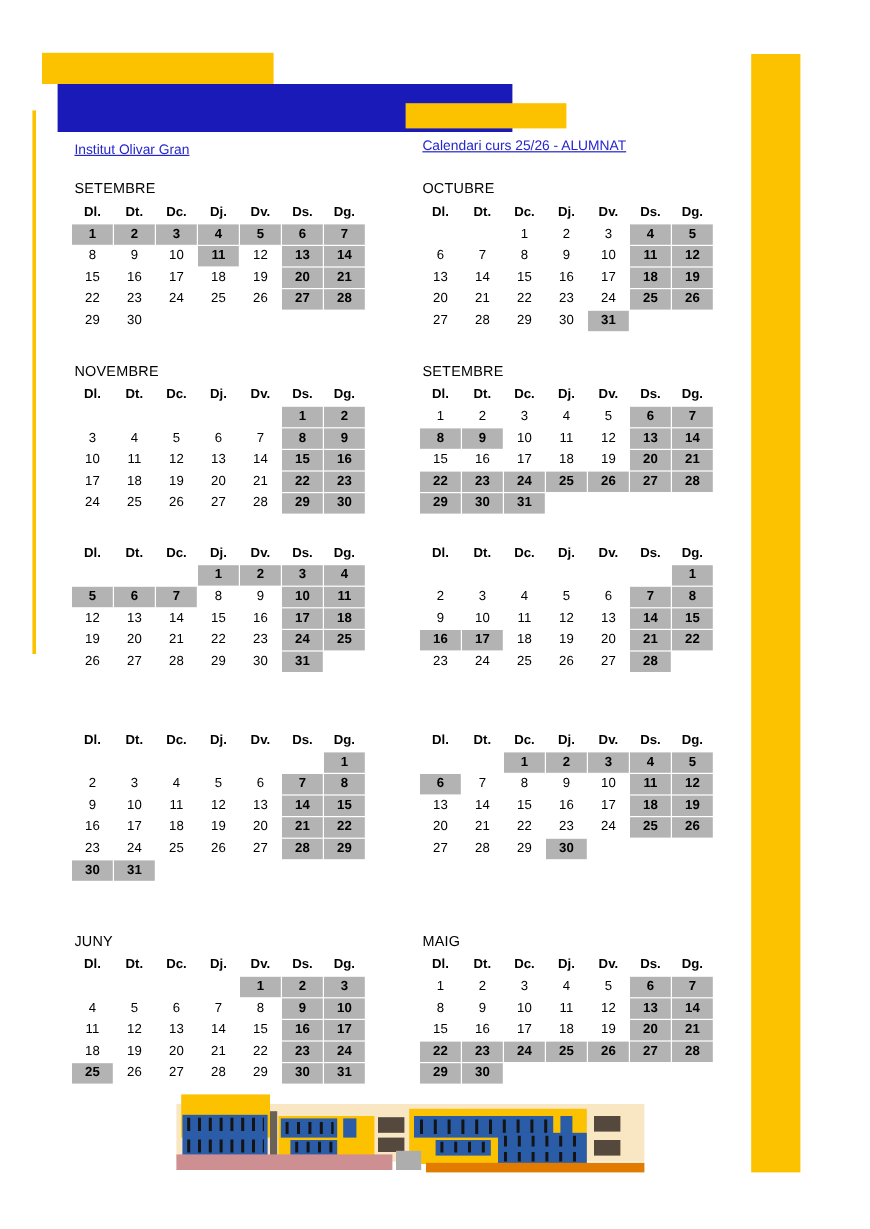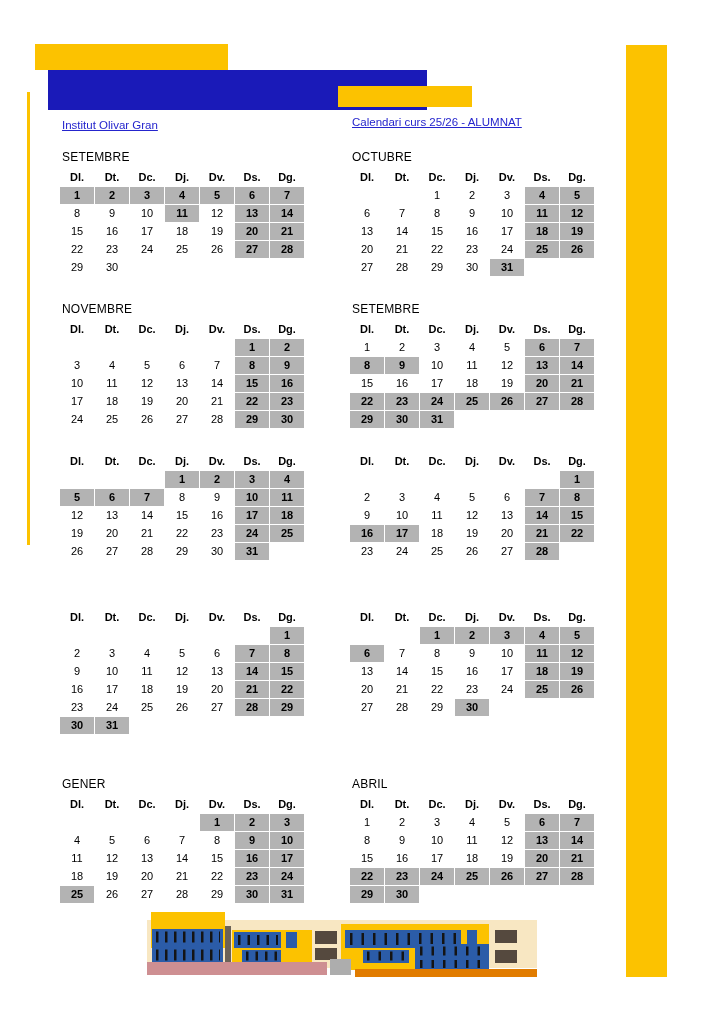--- a/index.html
+++ b/index.html
@@ -401,21 +401,21 @@
           <div class="day-cell">24</div>
           <div class="day-cell hl">25</div>
           <div class="day-cell hl">26</div>
           <div class="day-cell">27</div>
           <div class="day-cell">28</div>
           <div class="day-cell">29</div>
           <div class="day-cell hl">30</div>
         </div>
     </div>
     <div class="month">
-      <div class="month-title">GENER</div>
+      <div class="month-title">JUNY</div>
       <div class="month-grid">
           <div class="day-header">Dl.</div>
           <div class="day-header">Dt.</div>
           <div class="day-header">Dc.</div>
           <div class="day-header">Dj.</div>
           <div class="day-header">Dv.</div>
           <div class="day-header">Ds.</div>
           <div class="day-header">Dg.</div>
           <div class="day-cell empty"></div>
           <div class="day-cell empty"></div>
@@ -448,21 +448,21 @@
           <div class="day-cell hl">25</div>
           <div class="day-cell">26</div>
           <div class="day-cell">27</div>
           <div class="day-cell">28</div>
           <div class="day-cell">29</div>
           <div class="day-cell hl">30</div>
           <div class="day-cell hl">31</div>
         </div>
     </div>
     <div class="month">
-      <div class="month-title">ABRIL</div>
+      <div class="month-title">MAIG</div>
       <div class="month-grid">
           <div class="day-header">Dl.</div>
           <div class="day-header">Dt.</div>
           <div class="day-header">Dc.</div>
           <div class="day-header">Dj.</div>
           <div class="day-header">Dv.</div>
           <div class="day-header">Ds.</div>
           <div class="day-header">Dg.</div>
           <div class="day-cell">1</div>
           <div class="day-cell">2</div>

